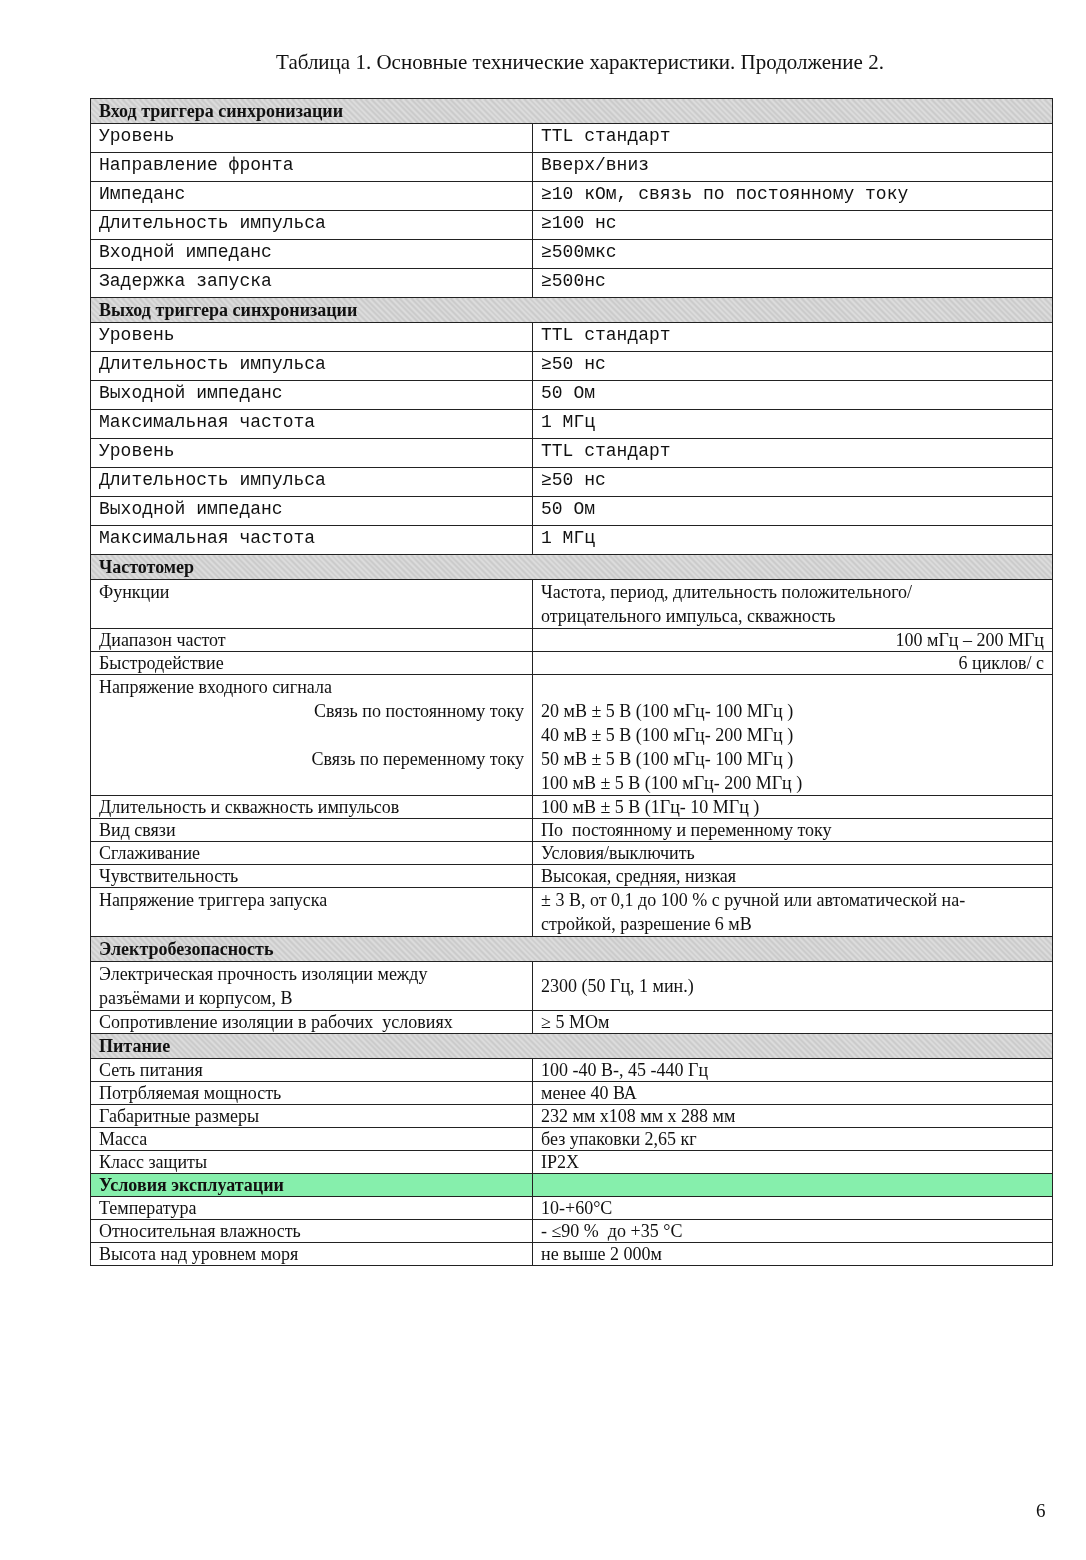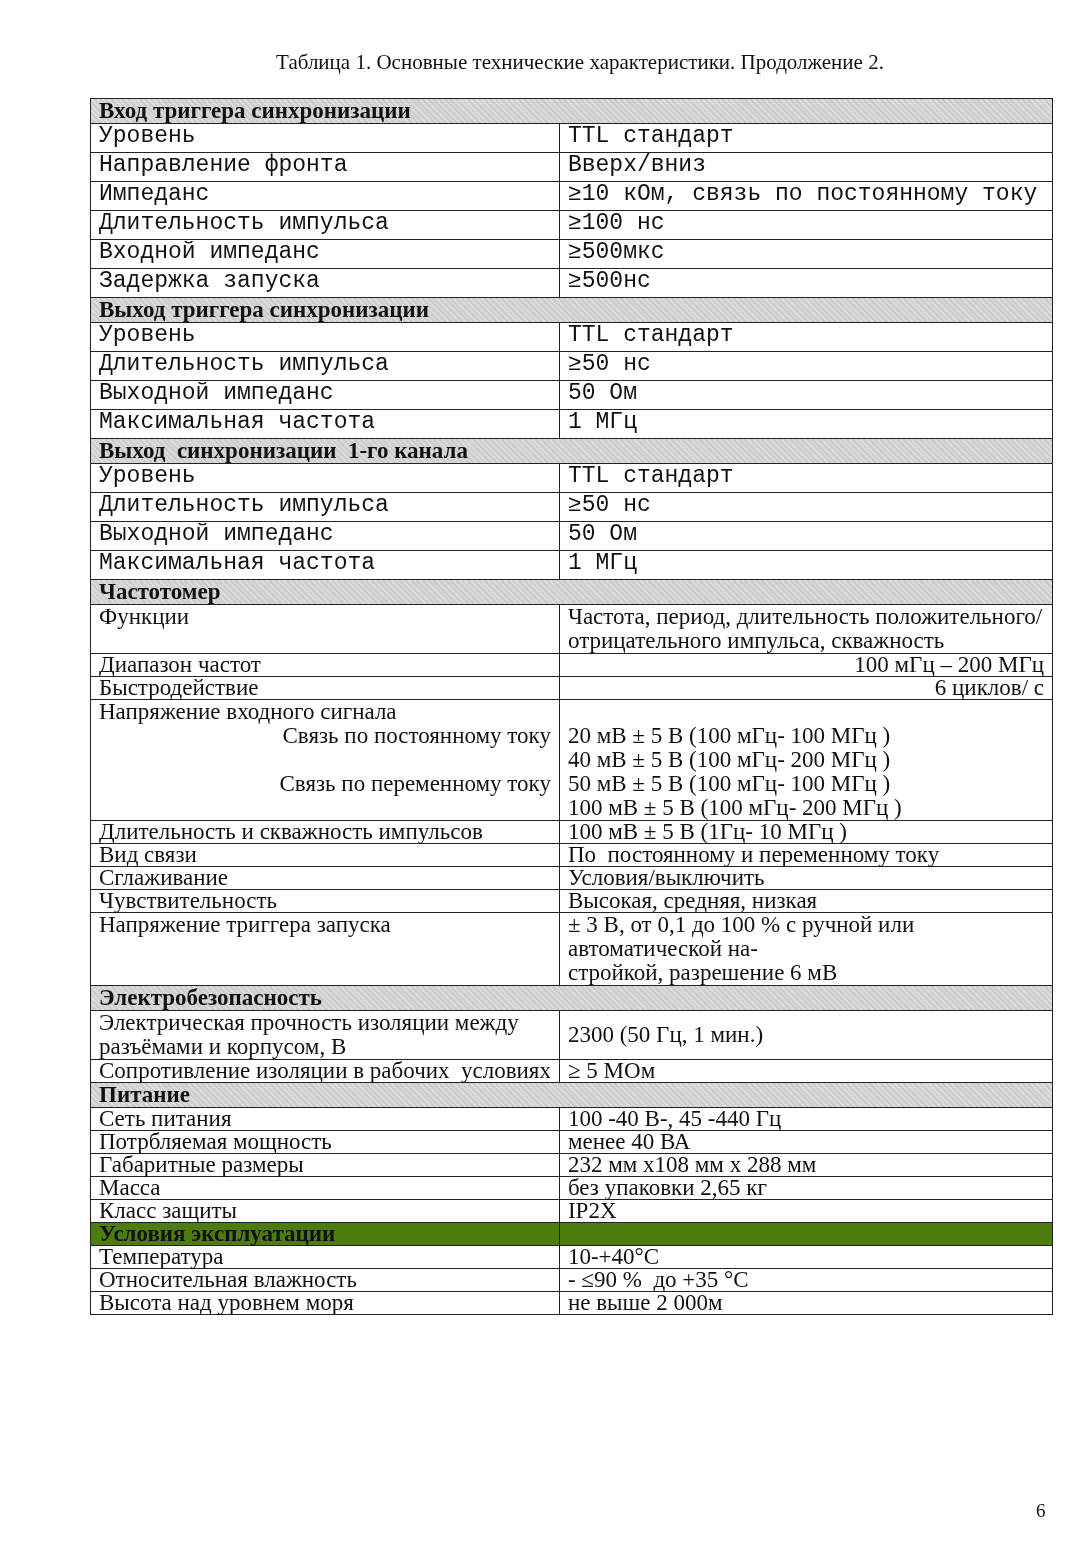--- a/index.html
+++ b/index.html
@@ -1,23 +1,23 @@
 <!DOCTYPE html>
 <html><head>
 <meta charset="utf-8">
 <style>
   html, body { margin:0; padding:0; background:#ffffff; }
   body { width:1086px; height:1560px; position:relative; font-family:"Liberation Serif", serif; color:#111; }
   .title { position:absolute; top:50px; left:0; width:1160px; text-align:center; font-size:21px; }
-  table.spec { position:absolute; top:98px; left:90px; width:963px; border-collapse:collapse; font-size:23px; }
+  table.spec { position:absolute; top:98px; left:90px; width:963px; border-collapse:collapse; font-size:18px; }
   table.spec td { border:1px solid #222; padding:0 8px; vertical-align:top; line-height:24px; }
   table.spec td.name { width:425px; }
   tr.row td { height:28px;font-family:Liberation Mono, monospace; }
   tr.section td { background:#d2d2d2; background-image:repeating-linear-gradient(45deg, rgba(255,255,255,0.25) 0 2px, rgba(0,0,0,0.04) 2px 4px); font-weight:bold; height:22px; }
-  tr.section.plain td { background:#4d7c0f; background-image:none;margin-top:8px; }
+  tr.section.plain td { background:#86efac; background-image:none;margin-top:8px; }
   tr.compact td { height:22px; line-height:22px;font-family:Liberation Serif, serif; }
   td.center { text-align:right; }
   .sub { display:block; text-align:right; }
   .line { display:block; }
   .page-num { position:absolute; top:1500px; left:1036px; font-size:19px; }
 </style>
 </head>
 <body>
 
 <div class="title">Таблица 1. Основные технические характеристики. Продолжение 2.</div>
@@ -66,23 +66,20 @@
       </tr>
   <tr class="row">
         <td class="name">Выходной импеданс</td>
         <td>50 Ом</td>
       </tr>
   <tr class="row">
         <td class="name">Максимальная частота</td>
         <td>1 МГц</td>
       </tr>
 
-  <tr class="section">
-        <td colspan="2" style="white-space:pre">Выход  синхронизации  1-го канала</td>
-      </tr>
   <tr class="row">
         <td class="name">Уровень</td>
         <td>TTL стандарт</td>
       </tr>
   <tr class="row">
         <td class="name">Длительность импульса</td>
         <td>≥50 нс</td>
       </tr>
   <tr class="row">
         <td class="name">Выходной импеданс</td>
@@ -189,21 +186,21 @@
         <td class="name">Класс защиты</td>
         <td>IP2X</td>
       </tr>
 
   <tr class="section plain compact">
         <td class="name">Условия эксплуатации</td>
         <td></td>
       </tr>
   <tr class="compact">
         <td class="name">Температура</td>
-        <td>10-+40°C</td>
+        <td>10-+60°C</td>
       </tr>
   <tr class="compact">
         <td class="name">Относительная влажность</td>
         <td style="white-space:pre">- ≤90 %  до +35 °C</td>
       </tr>
   <tr class="compact">
         <td class="name">Высота над уровнем моря</td>
         <td>не выше 2 000м</td>
       </tr>
 </tbody>

